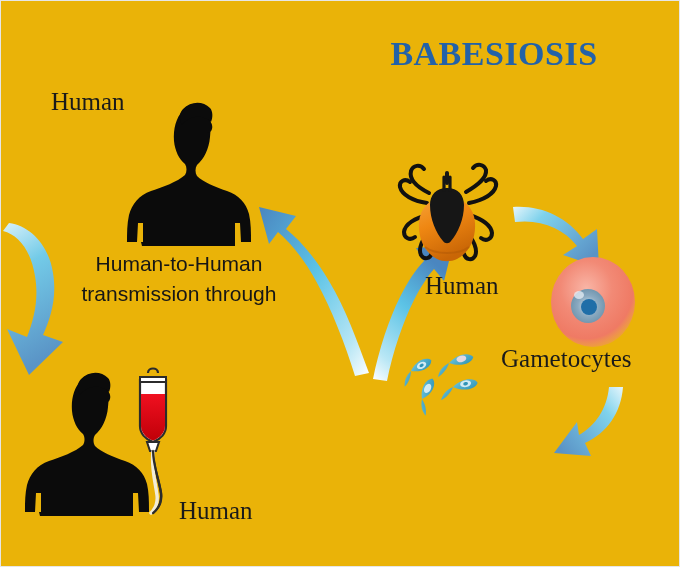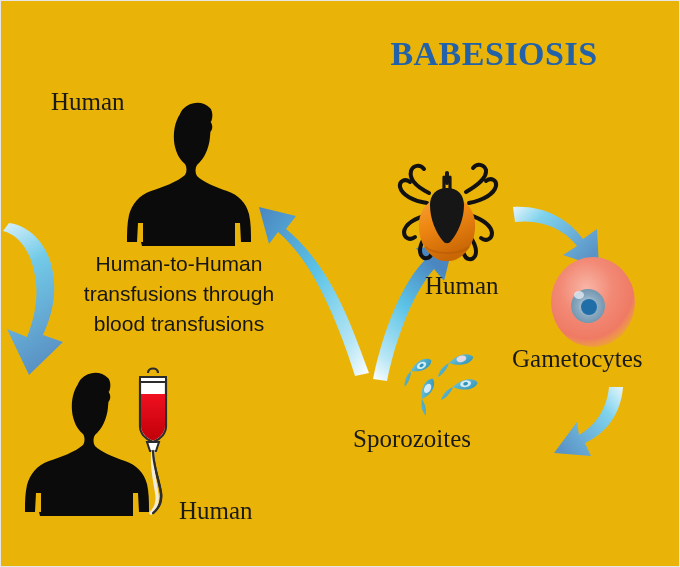--- a/index.html
+++ b/index.html
@@ -56,21 +56,21 @@
     left: 178px;
     top: 497px;
     font-size: 25px;
   }
   #label-tick {
     left: 424px;
     top: 272px;
     font-size: 25px;
   }
   #label-gametocytes {
-    left: 511px;
+    left: 500px;
     top: 345px;
     font-size: 25px;
   }
   #label-sporozoites {
     left: 352px;
     top: 425px;
     font-size: 25px;
   }
   #transmission-text {
     position: absolute;
@@ -371,21 +371,19 @@
         <ellipse cx="13" cy="-1" rx="5.5" ry="3.4" fill="#e9f6fb" opacity="0.85"></ellipse>
         <ellipse cx="13" cy="-1" rx="2.4" ry="1.7" fill="#2f93b5"></ellipse>
       </g>
     </g>
   </svg>
 
   <div class="lbl" id="label-human-top">Human</div>
   <div class="lbl" id="label-human-bottom">Human</div>
   <div class="lbl" id="label-tick">Human</div>
   <div class="lbl" id="label-gametocytes">Gametocytes</div>
-  <div class="lbl" id="label-sporozoites">Sporozoites</div>
 
   <div id="transmission-text">
     <div>Human-to-Human</div>
-    <div>transfusions through</div>
-    <div>blood transfusions</div>
+    <div>transmission through</div>
   </div>
 
 </div>
 
 </body></html>

